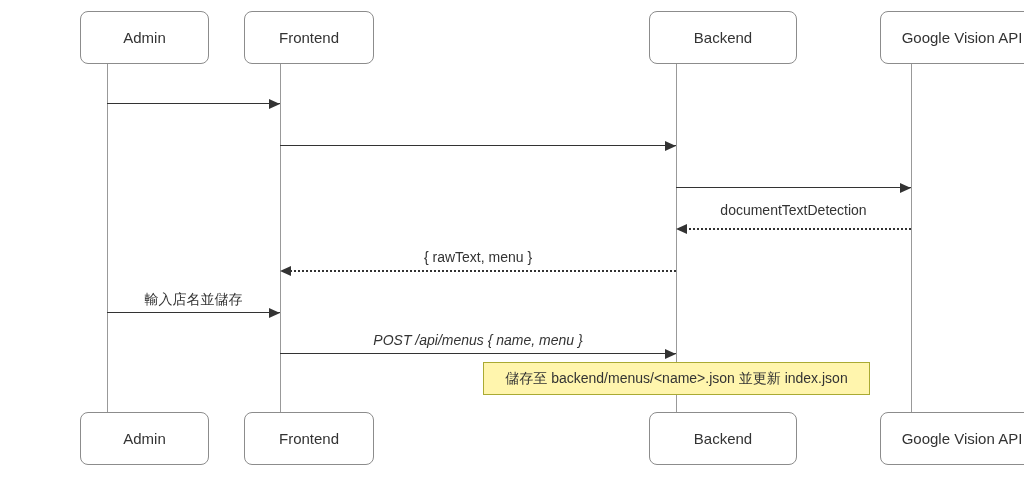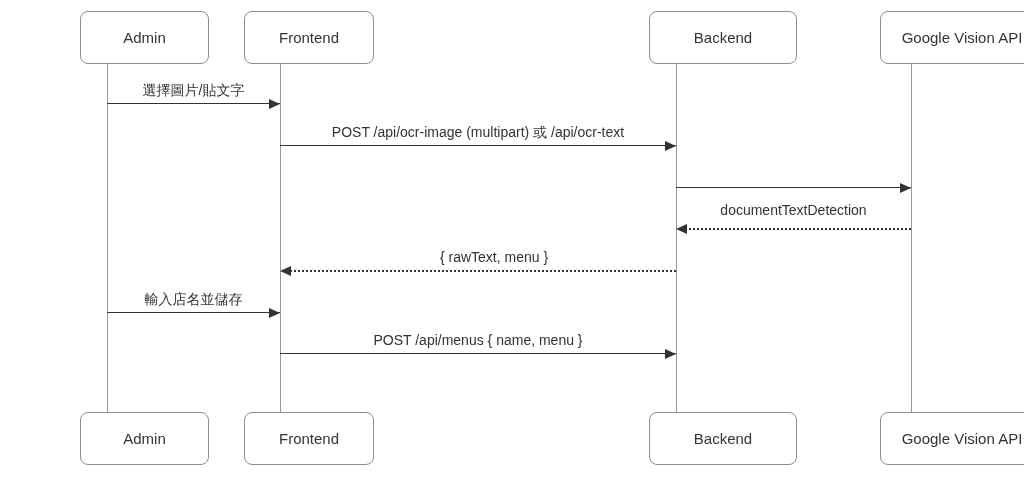--- a/index.html
+++ b/index.html
@@ -108,46 +108,45 @@
   <div class="lifeline lifeline-admin"></div>
   <div class="lifeline lifeline-frontend"></div>
   <div class="lifeline lifeline-backend"></div>
   <div class="lifeline lifeline-gva"></div>
 
   <div class="actor-box actor-top actor-admin">Admin</div>
   <div class="actor-box actor-top actor-frontend">Frontend</div>
   <div class="actor-box actor-top actor-backend">Backend</div>
   <div class="actor-box actor-top actor-gva">Google Vision API</div>
 
-  <div class="msg-label" style="left:107px; top:81px; width:173px;">選擇圖片/貼文字</div>
   <div class="msg-line solid" style="left:107px; top:103px; width:173px;"></div>
   <div class="msg-head right" style="left:269px; top:99px;"></div>
 
-  <div class="msg-label" style="left:280px; top:123px; width:396px;">POST /api/ocr-image (multipart) 或 /api/ocr-text</div>
   <div class="msg-line solid" style="left:280px; top:145px; width:396px;"></div>
   <div class="msg-head right" style="left:665px; top:141px;"></div>
 
   <div class="msg-label" style="left:676px; top:165px; width:235px;margin-top:36px;">documentTextDetection</div>
   <div class="msg-line solid" style="left:676px; top:187px; width:235px;"></div>
   <div class="msg-head right" style="left:900px; top:183px;"></div>
 
   <div class="msg-line dotted" style="left:682px; top:228px; width:229px;"></div>
   <div class="msg-head left" style="left:676px; top:224px;"></div>
 
-  <div class="msg-label" style="left:280px; top:248px; width:396px;padding-left:16px;">{ rawText, menu }</div>
+  <div class="msg-label" style="left:280px; top:248px; width:396px;">{ rawText, menu }</div>
   <div class="msg-line dotted" style="left:286px; top:270px; width:390px;"></div>
   <div class="msg-head left" style="left:280px; top:266px;"></div>
 
   <div class="msg-label" style="left:107px; top:290px; width:173px;">輸入店名並儲存</div>
   <div class="msg-line solid" style="left:107px; top:312px; width:173px;"></div>
   <div class="msg-head right" style="left:269px; top:308px;"></div>
 
-  <div class="msg-label" style="left:280px; top:331px; width:396px;">POST /api/menus { name, menu }</div>
+  <div class="msg-label" style="left:280px; top:331px; width:396px;font-style:italic;">POST /api/menus { name, menu }</div>
   <div class="msg-line solid" style="left:280px; top:353px; width:396px;"></div>
   <div class="msg-head right" style="left:665px; top:349px;"></div>
 
+  <div class="note">儲存至 backend/menus/&lt;name&gt;.json 並更新 index.json</div>
 
   <div class="actor-box actor-bottom actor-admin">Admin</div>
   <div class="actor-box actor-bottom actor-frontend">Frontend</div>
   <div class="actor-box actor-bottom actor-backend">Backend</div>
   <div class="actor-box actor-bottom actor-gva">Google Vision API</div>
 
 </div>
 
 </body></html>

